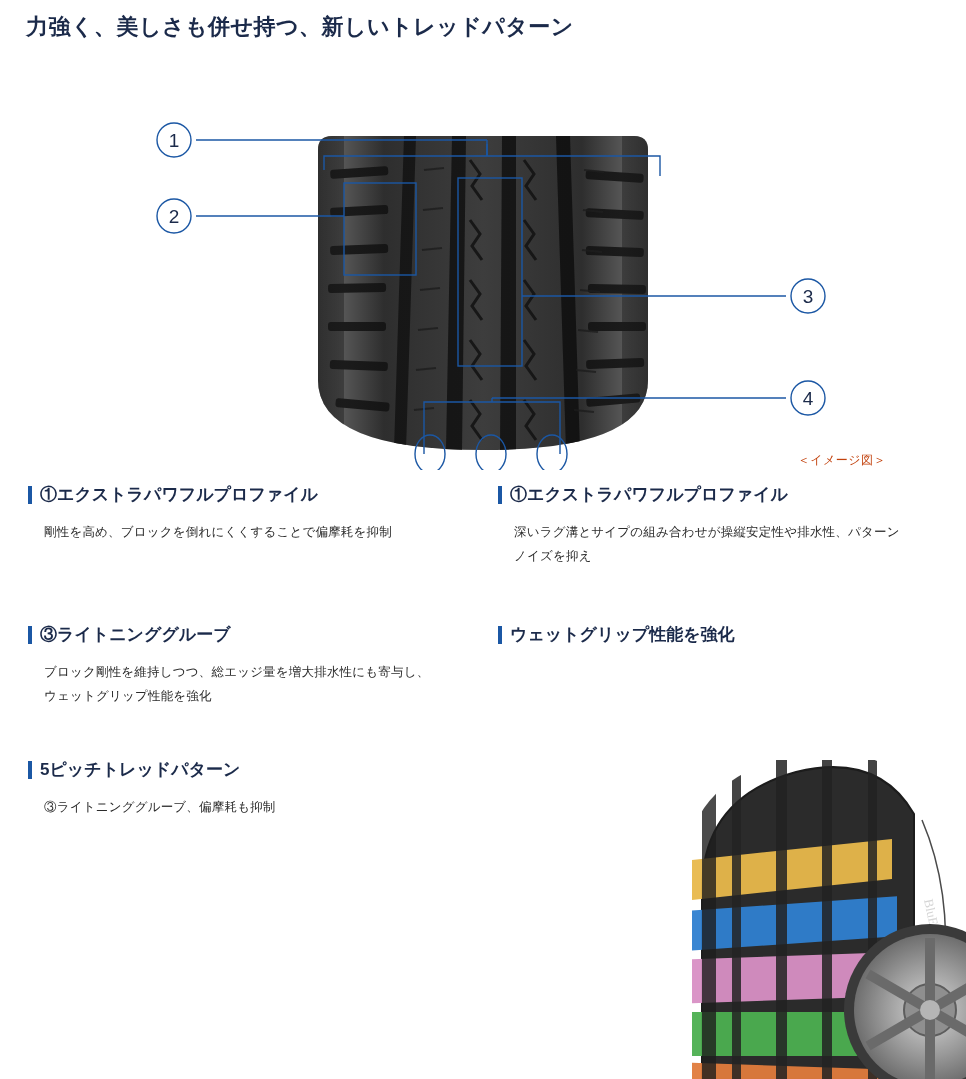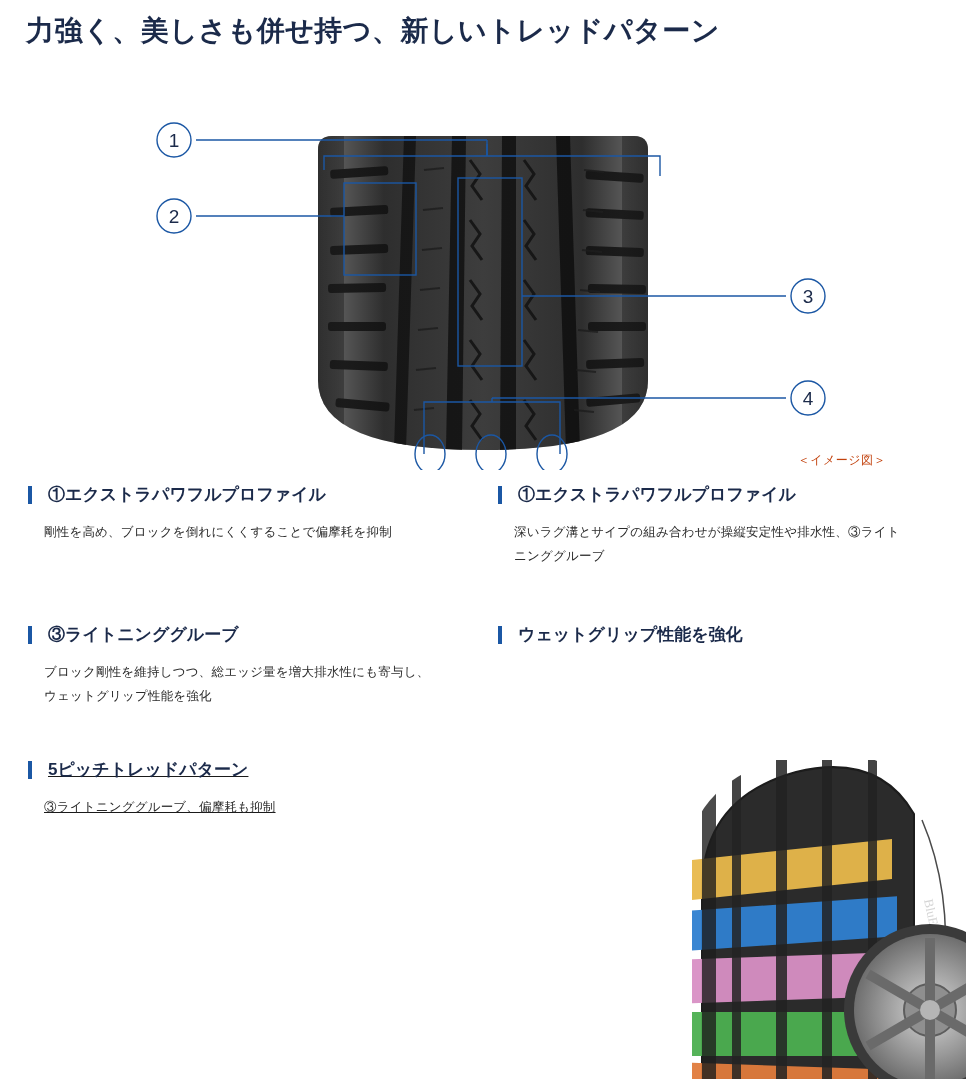--- a/index.html
+++ b/index.html
@@ -18,21 +18,21 @@
   .page {
     position: relative;
     width: 966px;
     height: 1079px;
   }
   
   .main-title {
     position: absolute;
     left: 26px;
     top: 12px;
-    font-size: 28px;
+    font-size: 22px;
     font-weight: bold;
     color: #1b2a4a;
     letter-spacing: 0.5px;
     white-space: nowrap;
   }
   
   .diagram {
     position: absolute;
     left: 0px;
     top: 50px;
@@ -58,21 +58,21 @@
     width: 966px;
   }
   .feat {
     position: absolute;
   }
   .feat h3 {
     margin: 0 0 16px 0;
     font-size: 17px;
     font-weight: bold;
     color: #1b2a4a;
-    padding-left: 20px;
+    padding-left: 12px;
     position: relative;
     line-height: 1.2;
   }
   .feat h3::before {
     content: "";
     position: absolute;
     left: 0;
     top: 1px;
     width: 4px;
     height: 18px;
@@ -82,21 +82,21 @@
     margin: 16px;
     font-size: 12.5px;
     line-height: 1.85;
     color: #2b2b2b;
     letter-spacing: 0.2px;
   }
   .col-l { left: 28px; width: 420px; }
   .col-r { left: 498px; width: 430px; }
   .row1 { top: 0px; }
   .row2 { top: 140px; }
-  .row3 { top: 275px; text-decoration: underline; }
+  .row3 { top: 275px; }
 
   
   .bottom-tire {
     position: absolute;
     left: 672px;
     top: 740px;
     width: 294px;
     height: 339px;
     overflow: hidden;
   }
@@ -233,21 +233,21 @@
 
   <div class="image-note">＜イメージ図＞</div>
 
   <div class="features">
     <div class="feat col-l row1">
       <h3>①エクストラパワフルプロファイル</h3>
       <p>剛性を高め、ブロックを倒れにくくすることで偏摩耗を抑制</p>
     </div>
     <div class="feat col-r row1">
       <h3>①エクストラパワフルプロファイル</h3>
-      <p>深いラグ溝とサイプの組み合わせが操縦安定性や排水性、③ライトニンググルーブ</p>
+      <p>深いラグ溝とサイプの組み合わせが操縦安定性や排水性、パターンノイズを抑え</p>
     </div>
     <div class="feat col-l row2">
       <h3>③ライトニンググルーブ</h3>
       <p>ブロック剛性を維持しつつ、総エッジ量を増大排水性にも寄与し、ウェットグリップ性能を強化</p>
     </div>
     <div class="feat col-r row2">
       <h3>ウェットグリップ性能を強化</h3>
     </div>
     <div class="feat col-l row3">
       <h3>5ピッチトレッドパターン</h3>

